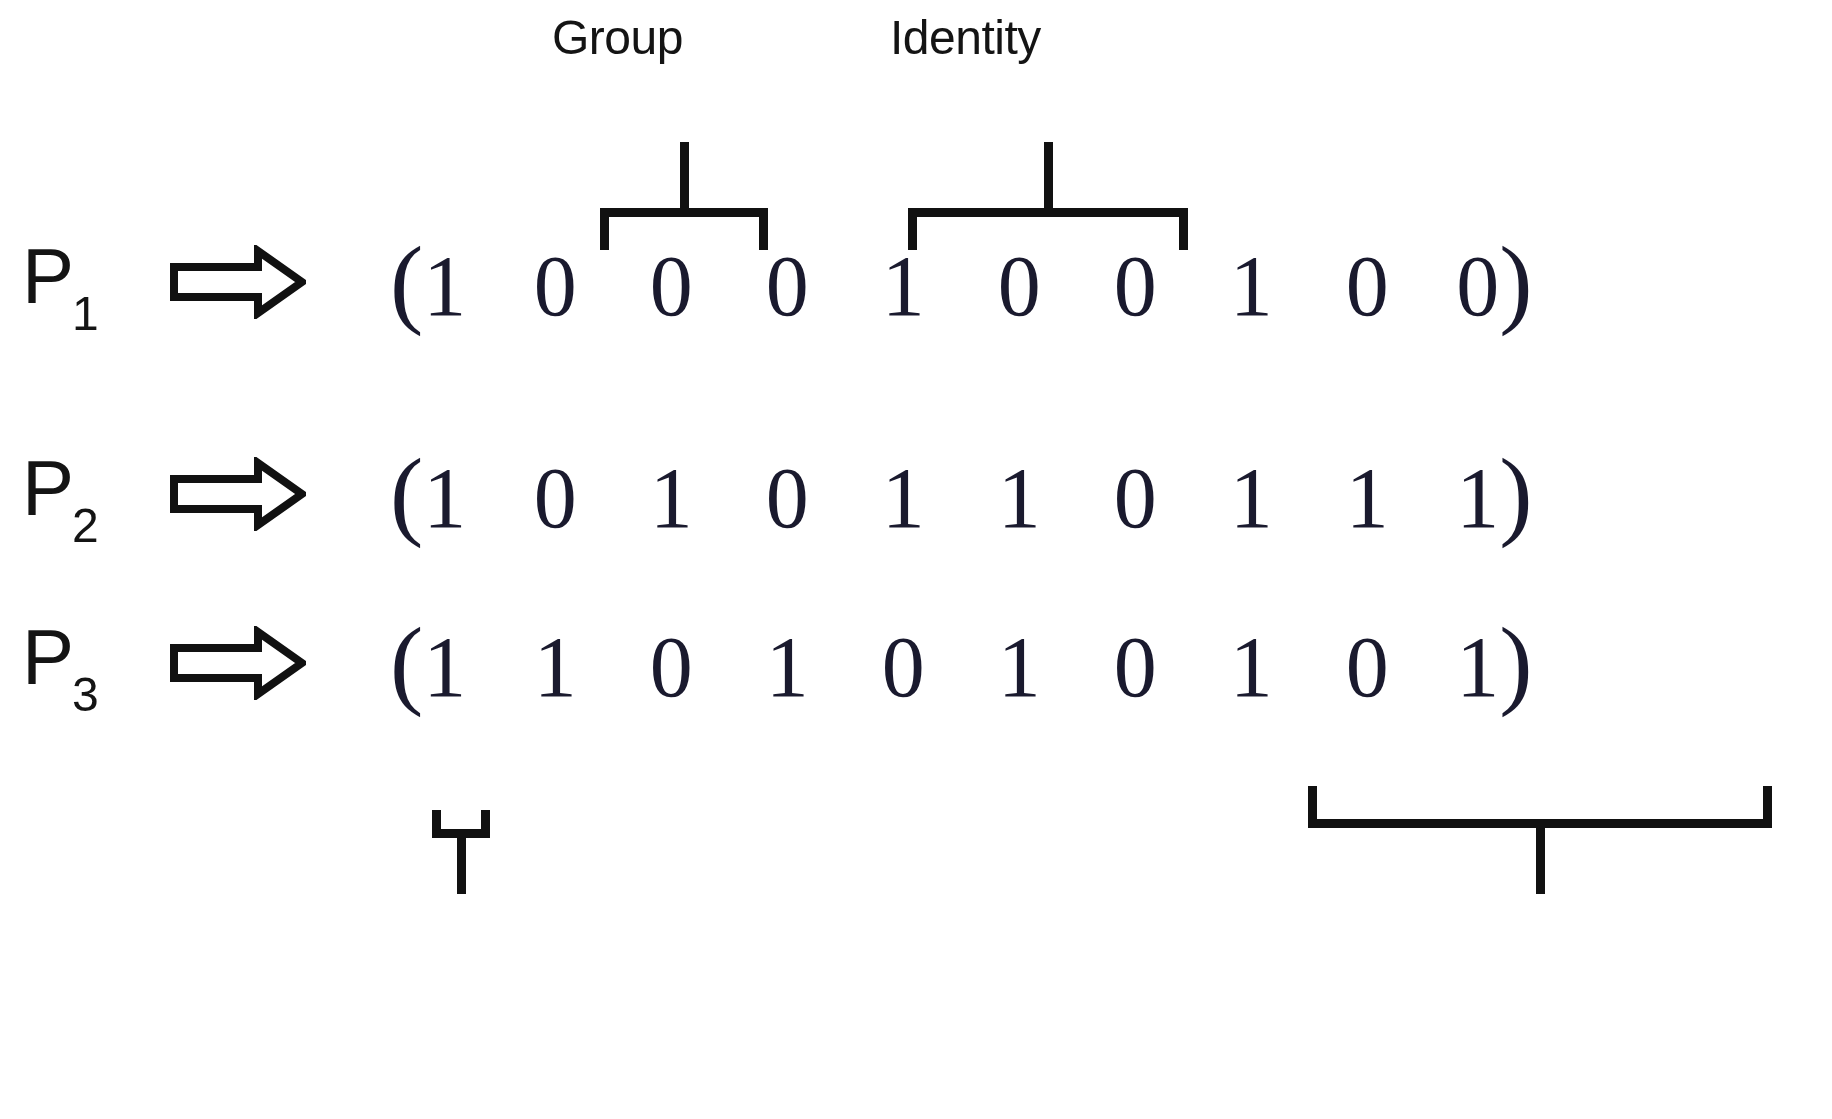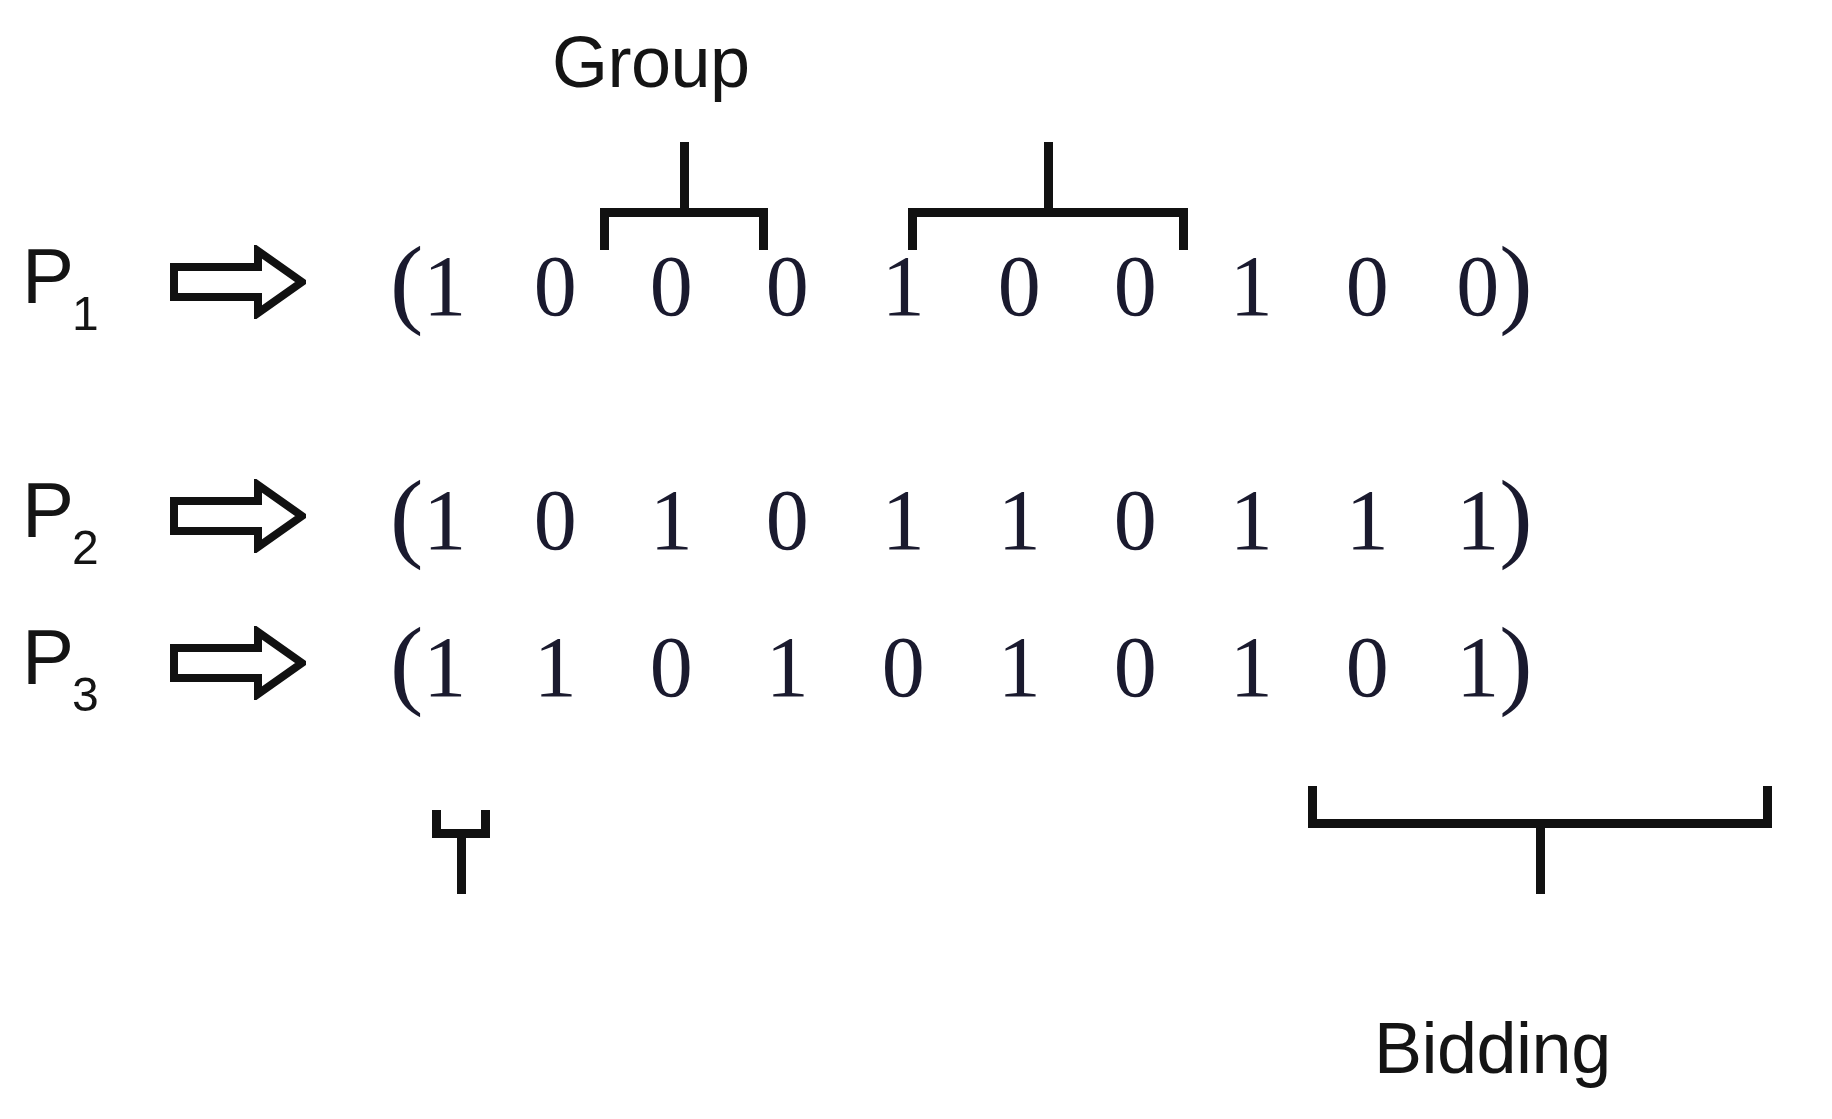--- a/index.html
+++ b/index.html
@@ -19,26 +19,25 @@
   #stage {
     position: relative;
     width: 1832px;
     height: 1119px;
   }
 
   
   .ann-label {
     position: absolute;
     font-family: "Liberation Sans", sans-serif;
-    font-size: 72px;
+    font-size: 48px;
     line-height: 1;
     color: #141414;
     white-space: nowrap;
     letter-spacing: -0.5px;
-    margin-top: 12px;
   }
   .ann-label.top-group { left: 552px; top: 14px; }
   .ann-label.top-identity { left: 890px; top: 14px; }
   .ann-label.bot-intention { left: 305px; top: 1000px; }
   .ann-label.bot-bidding { left: 1374px; top: 1000px; }
 
   
   
   .brace-top {
     position: absolute;
@@ -107,21 +106,21 @@
   
   .row {
     position: absolute;
     left: 0;
     width: 1832px;
     height: 120px;
     display: flex;
     align-items: center;
   }
   .row-1 { top: 222px; }
-  .row-2 { top: 456px; }
+  .row-2 { top: 434px; }
   .row-3 { top: 603px; }
 
   .p-label {
     position: absolute;
     left: 22px;
     top: 50%;
     transform: translateY(-50%);
     font-family: "Liberation Sans", sans-serif;
     font-size: 78px;
     line-height: 1;
@@ -182,20 +181,21 @@
   .bit.first { width: 74px; text-align: left; }
   .bit.last { width: 74px; text-align: right; }
 </style>
 </head>
 <body>
 
 <div id="stage">
 
   <div class="ann-label top-group">Group</div>
 
+  <div class="ann-label top-identity">Identity</div>
 
   <div class="brace-top" style="left:600px; top:208px; width:168px;">
     <div class="stem"></div>
     <div class="bar"></div>
     <div class="leg l"></div>
     <div class="leg r"></div>
   </div>
 
   <div class="brace-top" style="left:908px; top:208px; width:280px;">
     <div class="stem"></div>
@@ -293,15 +293,14 @@
   </div>
 
   <div class="brace-bottom" style="left:1308px; top:828px; width:464px;">
     <div class="leg l"></div>
     <div class="leg r"></div>
     <div class="bar"></div>
     <div class="stem"></div>
   </div>
 
 
-  <div class="ann-label bot-bidding">Bidding</div>
 
 </div>
 
 </body></html>

